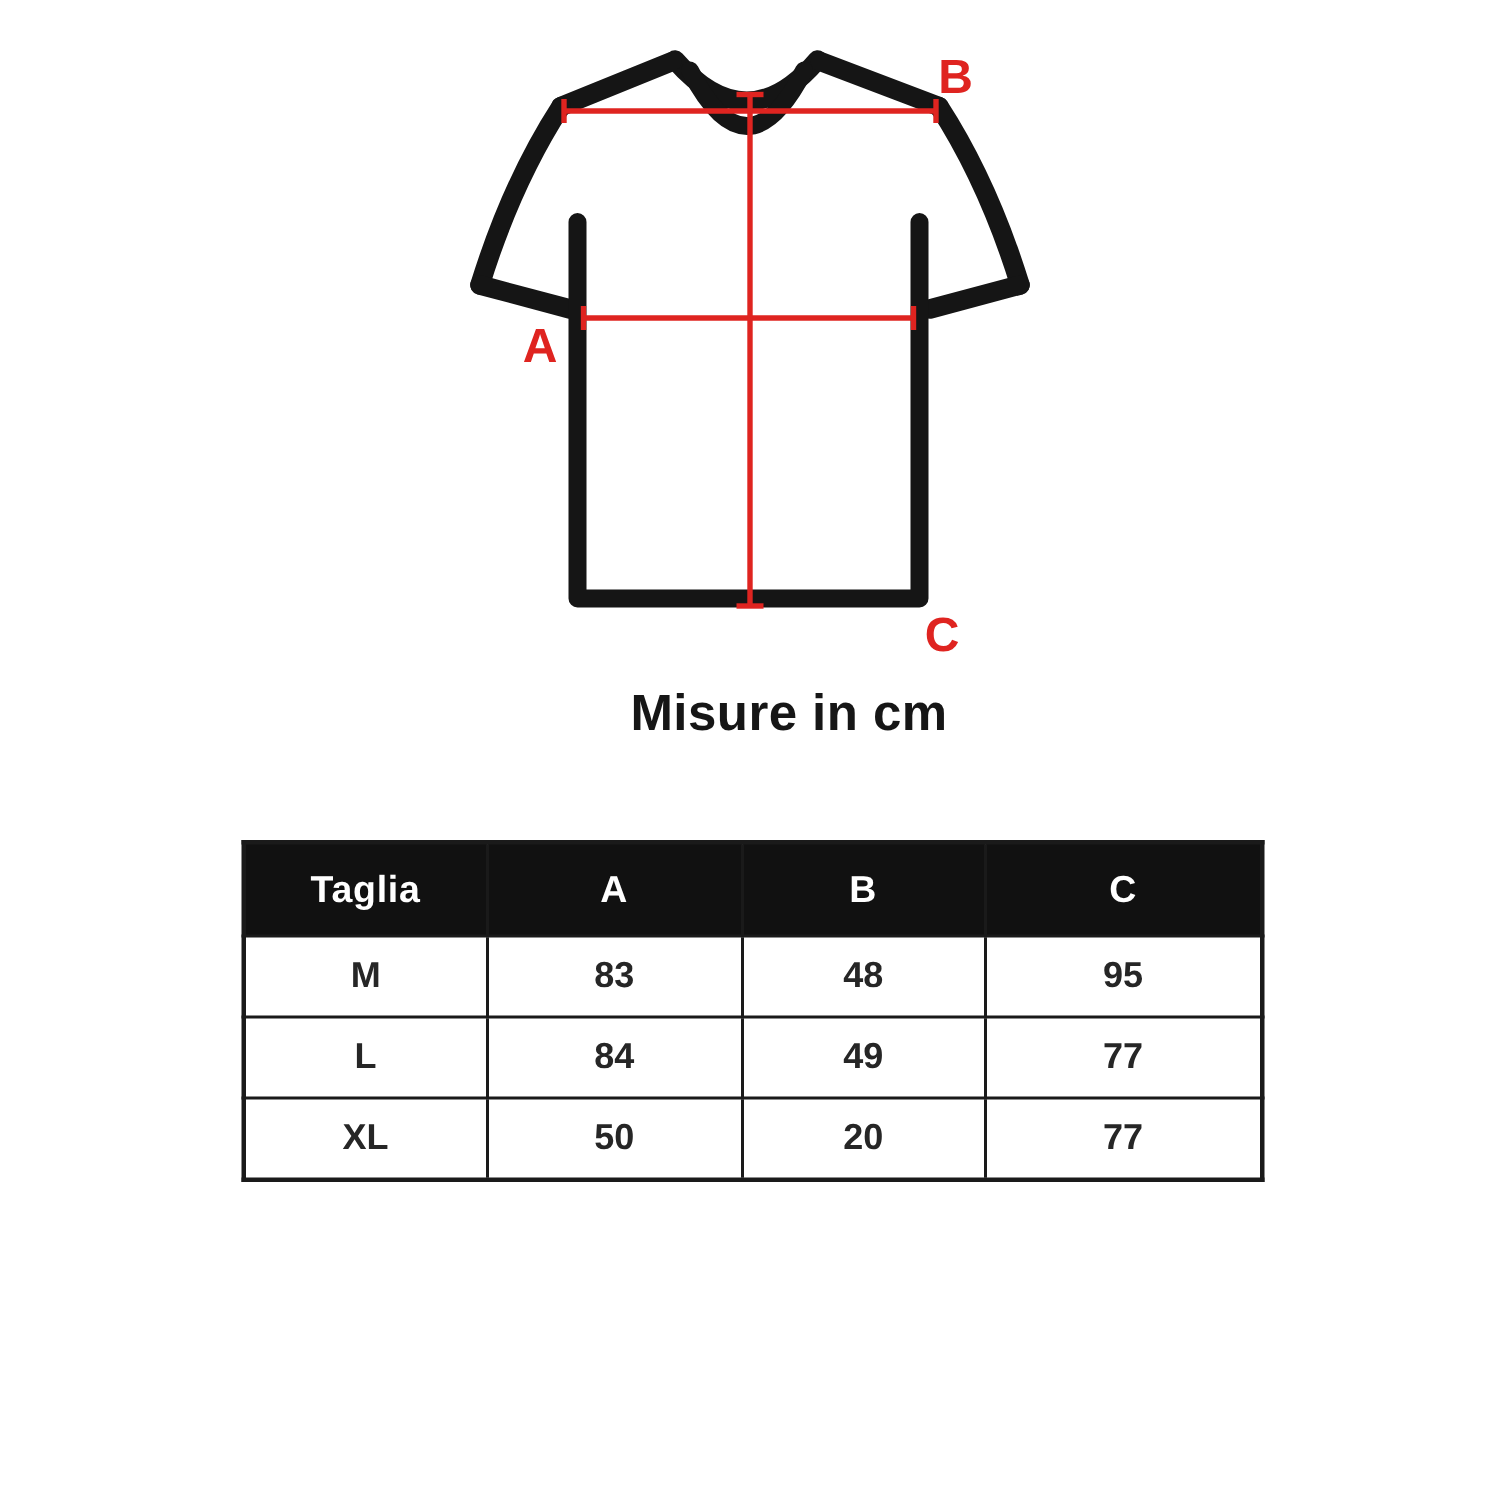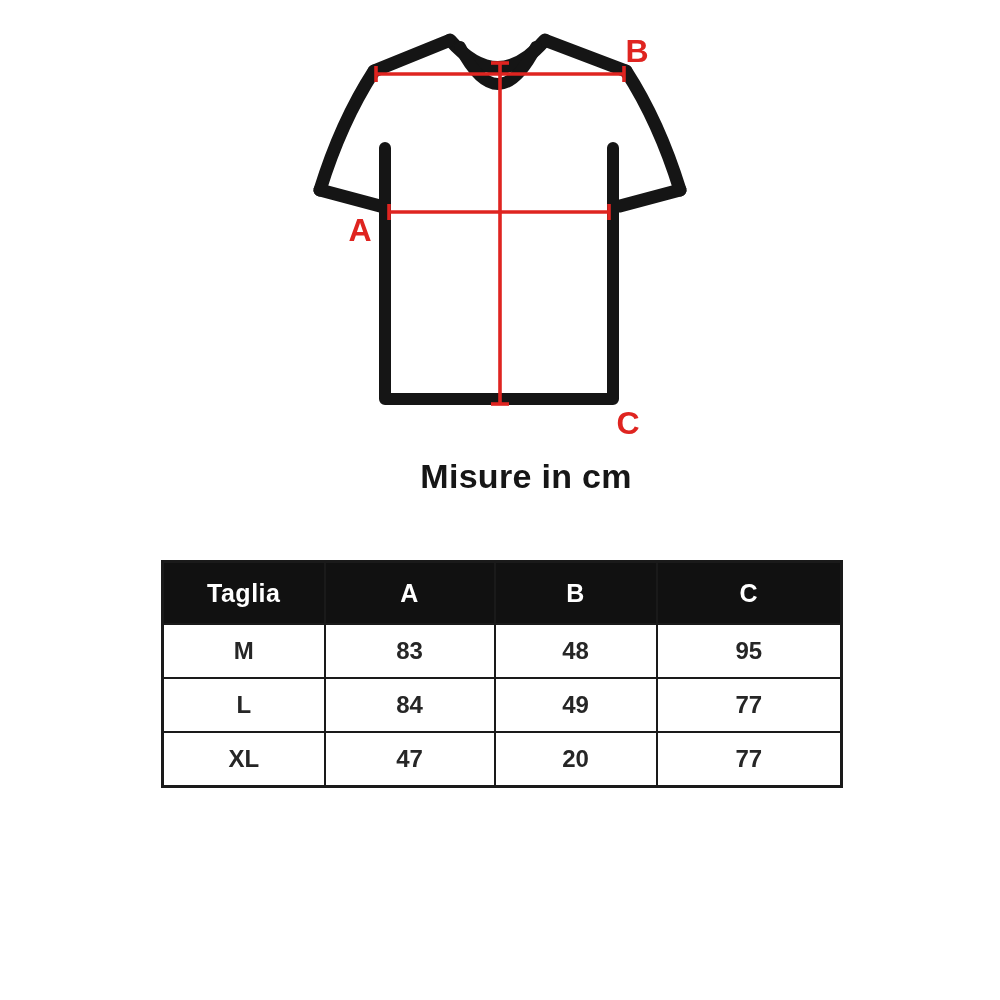--- a/index.html
+++ b/index.html
@@ -129,20 +129,20 @@
         <td>95</td>
       </tr>
       <tr>
         <td>L</td>
         <td>84</td>
         <td>49</td>
         <td>77</td>
       </tr>
       <tr>
         <td>XL</td>
-        <td>47</td>
+        <td>50</td>
         <td>20</td>
         <td>77</td>
       </tr>
     </tbody>
   </table>
 
 </div>
 
 </body></html>

